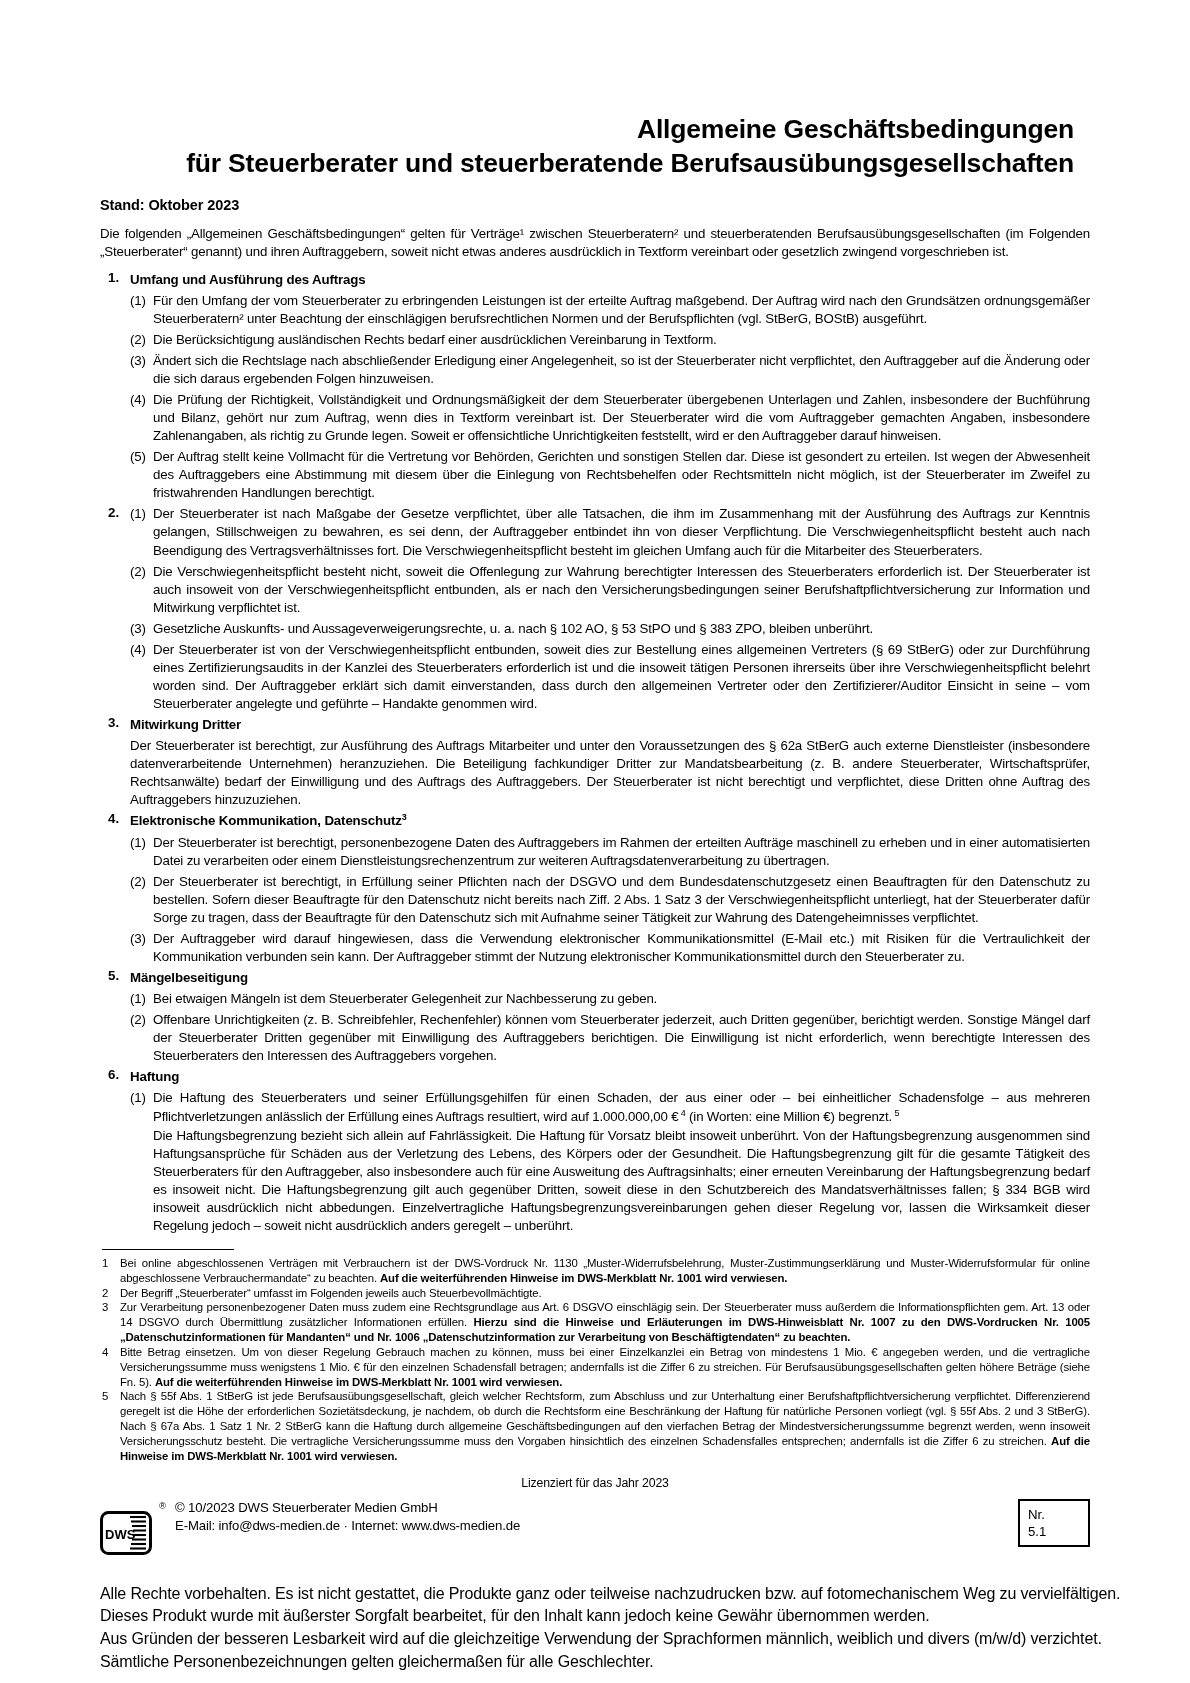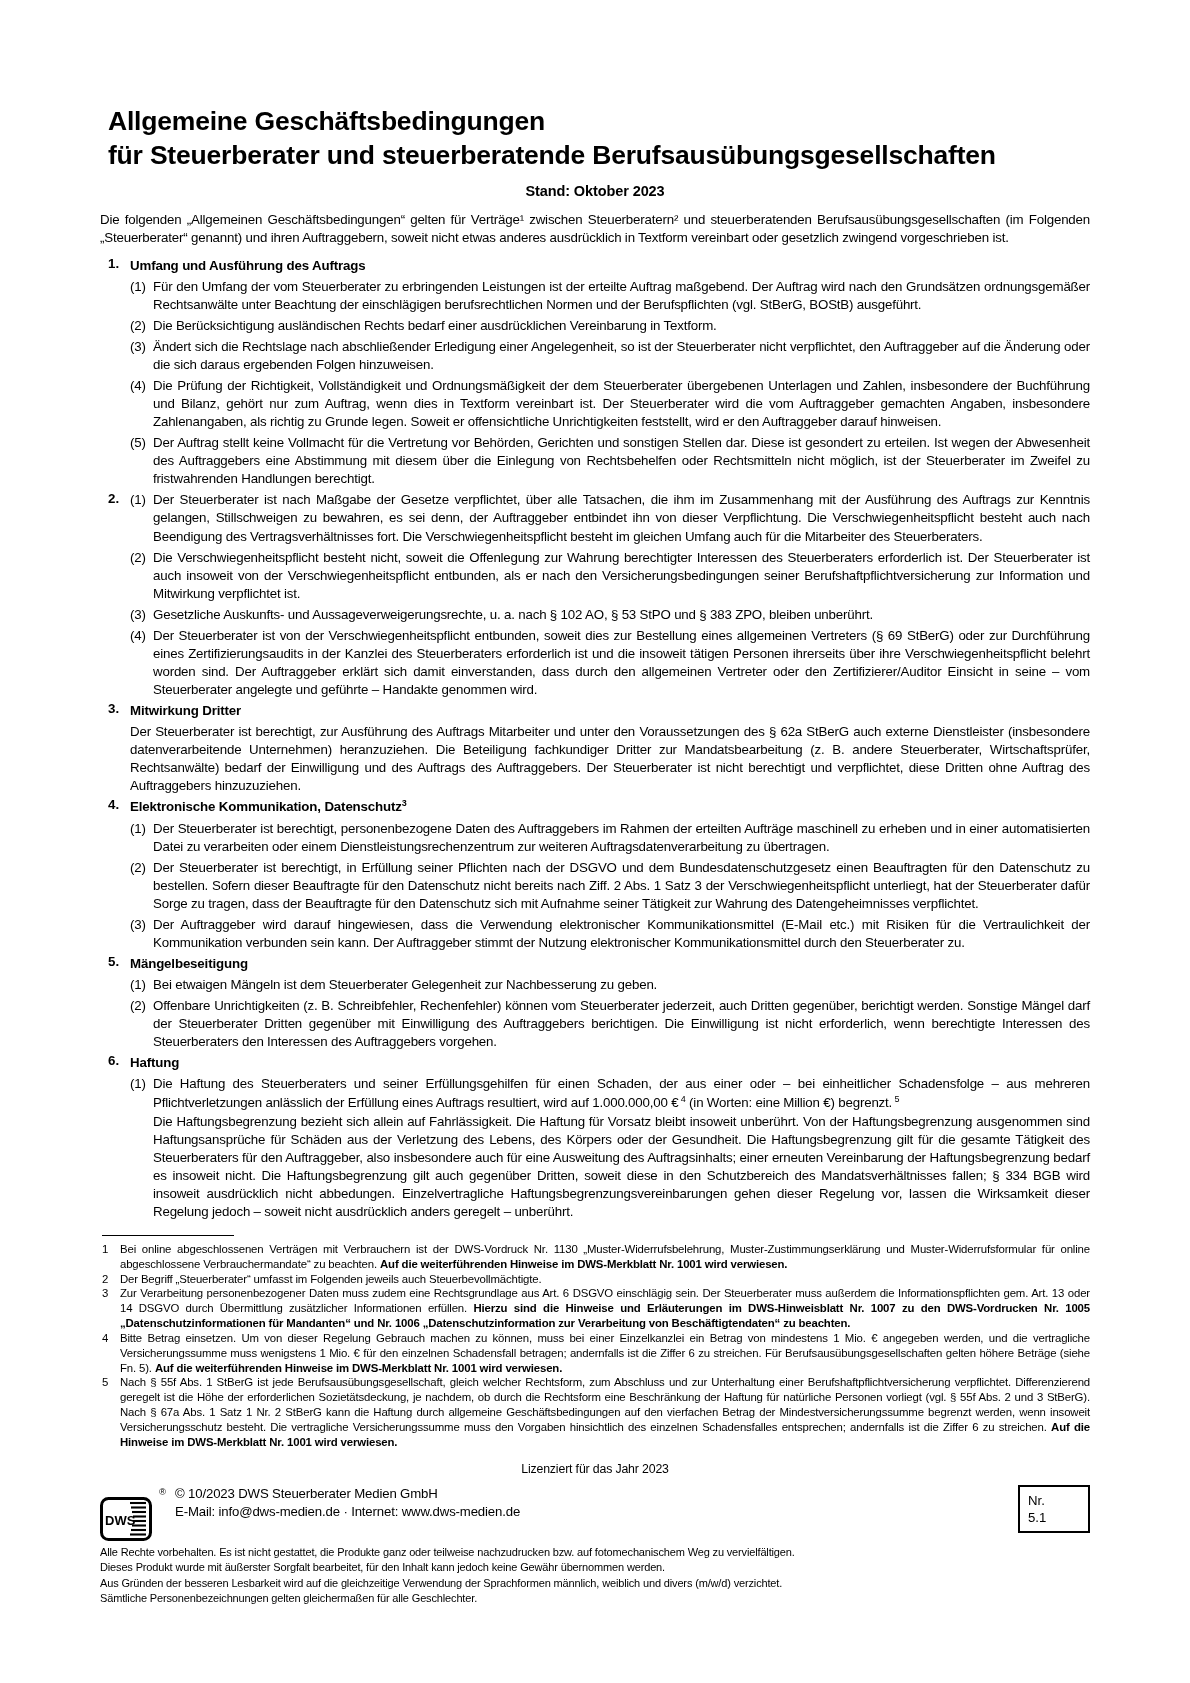--- a/index.html
+++ b/index.html
@@ -18,30 +18,29 @@
   .page {
     position: relative;
     width: 1190px;
     height: 1683px;
     box-sizing: border-box;
     padding: 96px 100px 0 100px;
   }
 
   
   .doc-title {
-    text-align: left;
+    text-align: right;
     font-size: 26.5px;
     font-weight: bold;
     line-height: 1.30;
     letter-spacing: -0.2px;
-    margin: 8px;
+    margin: 16px;
   }
   .doc-title .line2 { display: block; }
   .doc-subtitle {
-    text-align: center;
     font-size: 14.5px;
     font-weight: bold;
     margin: 10px 0 0 0;
     letter-spacing: -0.1px;
   }
 
   
   .intro {
     font-size: 13.3px;
     line-height: 1.36;
@@ -183,22 +182,22 @@
     height: 48px;
     border: 2px solid #000;
     box-sizing: border-box;
     font-size: 13.2px;
     line-height: 1.30;
     padding: 5px 0 0 8px;
   }
 
   
   .disclaimer {
-    margin-top: 4px;
-    font-size: 11px;
+    margin-top: 28px;
+    font-size: 16px;
     line-height: 1.42;
     letter-spacing: -0.15px;
   }
   .disclaimer div { white-space: nowrap; }
 </style>
 </head>
 <body>
 
 <div class="page">
 
@@ -209,21 +208,21 @@
 
   <div class="doc-subtitle">Stand: Oktober 2023</div>
 
   <p class="intro">Die folgenden „Allgemeinen Geschäftsbedingungen“ gelten für Verträge¹ zwischen Steuerberatern² und steuerberatenden Berufsausübungsgesellschaften (im Folgenden „Steuerberater“ genannt) und ihren Auftraggebern, soweit nicht etwas anderes ausdrücklich in Textform vereinbart oder gesetzlich zwingend vorgeschrieben ist.</p>
 
   <ol class="sections" id="sections-root">
       <li>
         <span class="sec-num">1.</span>
         <span class="sec-title">Umfang und Ausführung des Auftrags</span>
         <ul class="paras">
-          <li><span class="para-num">(1)</span><span>Für den Umfang der vom Steuerberater zu erbringenden Leistungen ist der erteilte Auftrag maßgebend. Der Auftrag wird nach den Grundsätzen ordnungsgemäßer Rechtsanwälte unter Beachtung der einschlägigen berufsrechtlichen Normen und der Berufspflichten (vgl. StBerG, BOStB) ausgeführt.</span></li>
+          <li><span class="para-num">(1)</span><span>Für den Umfang der vom Steuerberater zu erbringenden Leistungen ist der erteilte Auftrag maßgebend. Der Auftrag wird nach den Grundsätzen ordnungsgemäßer Steuerberatern² unter Beachtung der einschlägigen berufsrechtlichen Normen und der Berufspflichten (vgl. StBerG, BOStB) ausgeführt.</span></li>
           <li><span class="para-num">(2)</span><span>Die Berücksichtigung ausländischen Rechts bedarf einer ausdrücklichen Vereinbarung in Textform.</span></li>
           <li><span class="para-num">(3)</span><span>Ändert sich die Rechtslage nach abschließender Erledigung einer Angelegenheit, so ist der Steuerberater nicht verpflichtet, den Auftraggeber auf die Änderung oder die sich daraus ergebenden Folgen hinzuweisen.</span></li>
           <li><span class="para-num">(4)</span><span>Die Prüfung der Richtigkeit, Vollständigkeit und Ordnungsmäßigkeit der dem Steuerberater übergebenen Unterlagen und Zahlen, insbesondere der Buchführung und Bilanz, gehört nur zum Auftrag, wenn dies in Textform vereinbart ist. Der Steuerberater wird die vom Auftraggeber gemachten Angaben, insbesondere Zahlenangaben, als richtig zu Grunde legen. Soweit er offensichtliche Unrichtigkeiten feststellt, wird er den Auftraggeber darauf hinweisen.</span></li>
           <li><span class="para-num">(5)</span><span>Der Auftrag stellt keine Vollmacht für die Vertretung vor Behörden, Gerichten und sonstigen Stellen dar. Diese ist gesondert zu erteilen. Ist wegen der Abwesenheit des Auftraggebers eine Abstimmung mit diesem über die Einlegung von Rechtsbehelfen oder Rechtsmitteln nicht möglich, ist der Steuerberater im Zweifel zu fristwahrenden Handlungen berechtigt.</span></li>
         </ul>
       </li>
       <li>
         <span class="sec-num">2.</span>
         <ul class="paras">
           <li><span class="para-num">(1)</span><span>Der Steuerberater ist nach Maßgabe der Gesetze verpflichtet, über alle Tatsachen, die ihm im Zusammenhang mit der Ausführung des Auftrags zur Kenntnis gelangen, Stillschweigen zu bewahren, es sei denn, der Auftraggeber entbindet ihn von dieser Verpflichtung. Die Verschwiegenheitspflicht besteht auch nach Beendigung des Vertragsverhältnisses fort. Die Verschwiegenheitspflicht besteht im gleichen Umfang auch für die Mitarbeiter des Steuerberaters.</span></li>

